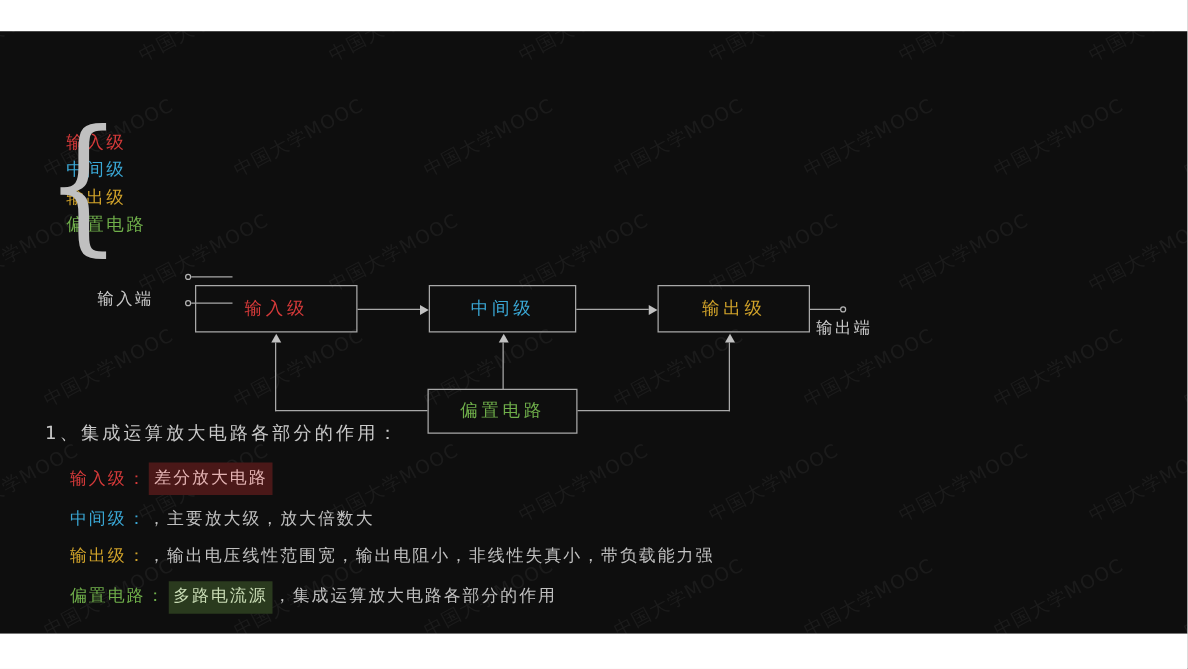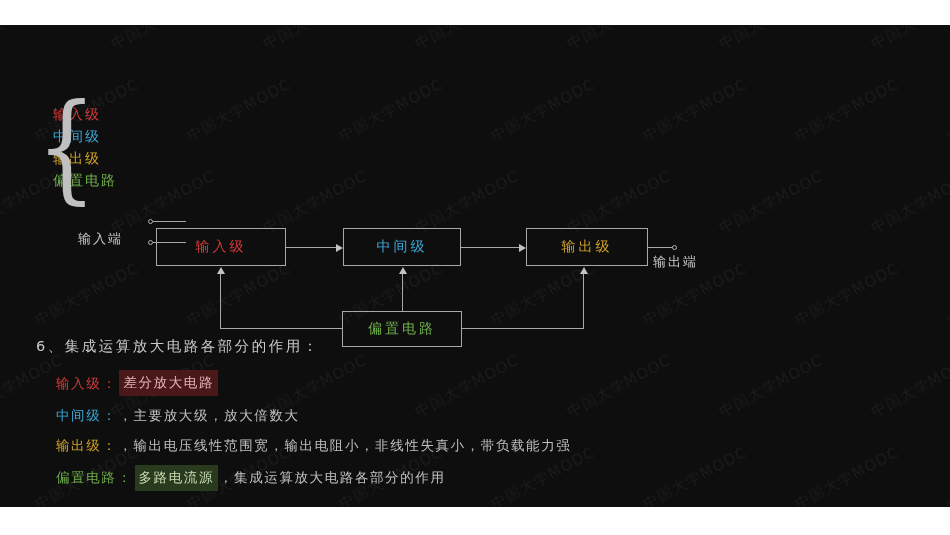--- a/index.html
+++ b/index.html
@@ -321,21 +321,21 @@
 
         <div class="wire wire-v" style="left:402px; top:84px; height:38px;"></div>
         <div class="arrow-head arrow-up" style="left:398.5px; top:77px;"></div>
 
         <div class="wire wire-h" style="left:462px; top:138px; width:122px;"></div>
         <div class="wire wire-v" style="left:583px; top:84px; height:55px;"></div>
         <div class="arrow-head arrow-up" style="left:579.5px; top:77px;"></div>
       </div>
 
       <div id="section-two">
-        <div id="section-two-heading" class="cn">6、集成运算放大电路各部分的作用：</div>
+        <div id="section-two-heading" class="cn">1、集成运算放大电路各部分的作用：</div>
 
         <div id="role-rows">
 
           <div class="role-row cn">
             <span class="role-name" style="color: rgb(214, 58, 58);">输入级</span>
             <span class="role-colon" style="color: rgb(214, 58, 58);">：</span>
             <span class="role-key" style="color: rgb(227, 179, 179); background-color: rgb(74, 24, 24);">差分放大电路</span>
           </div>
 
           <div class="role-row cn">

